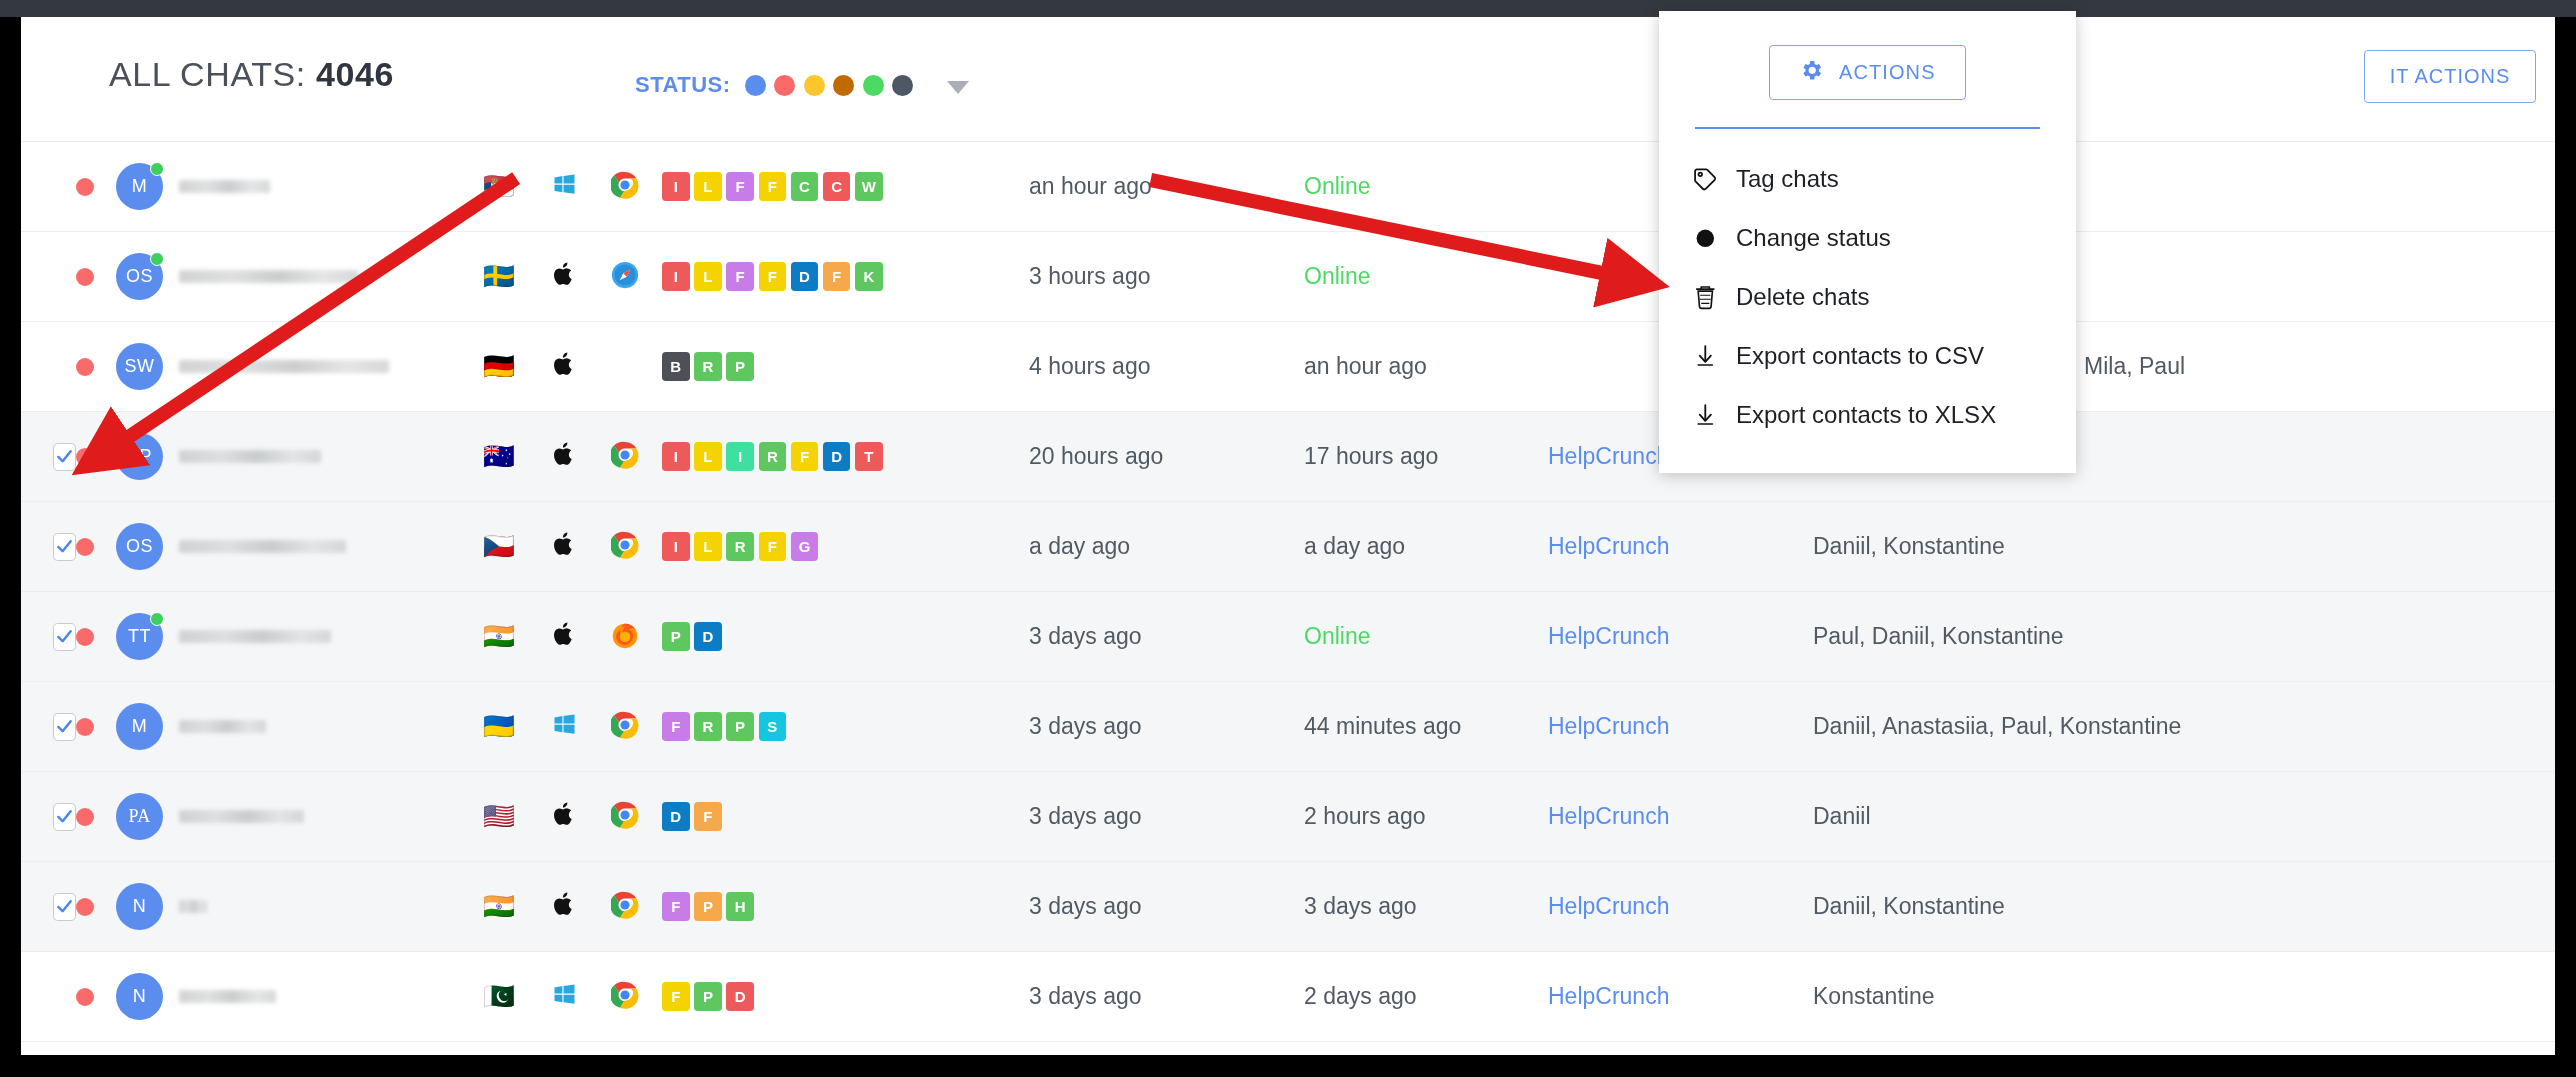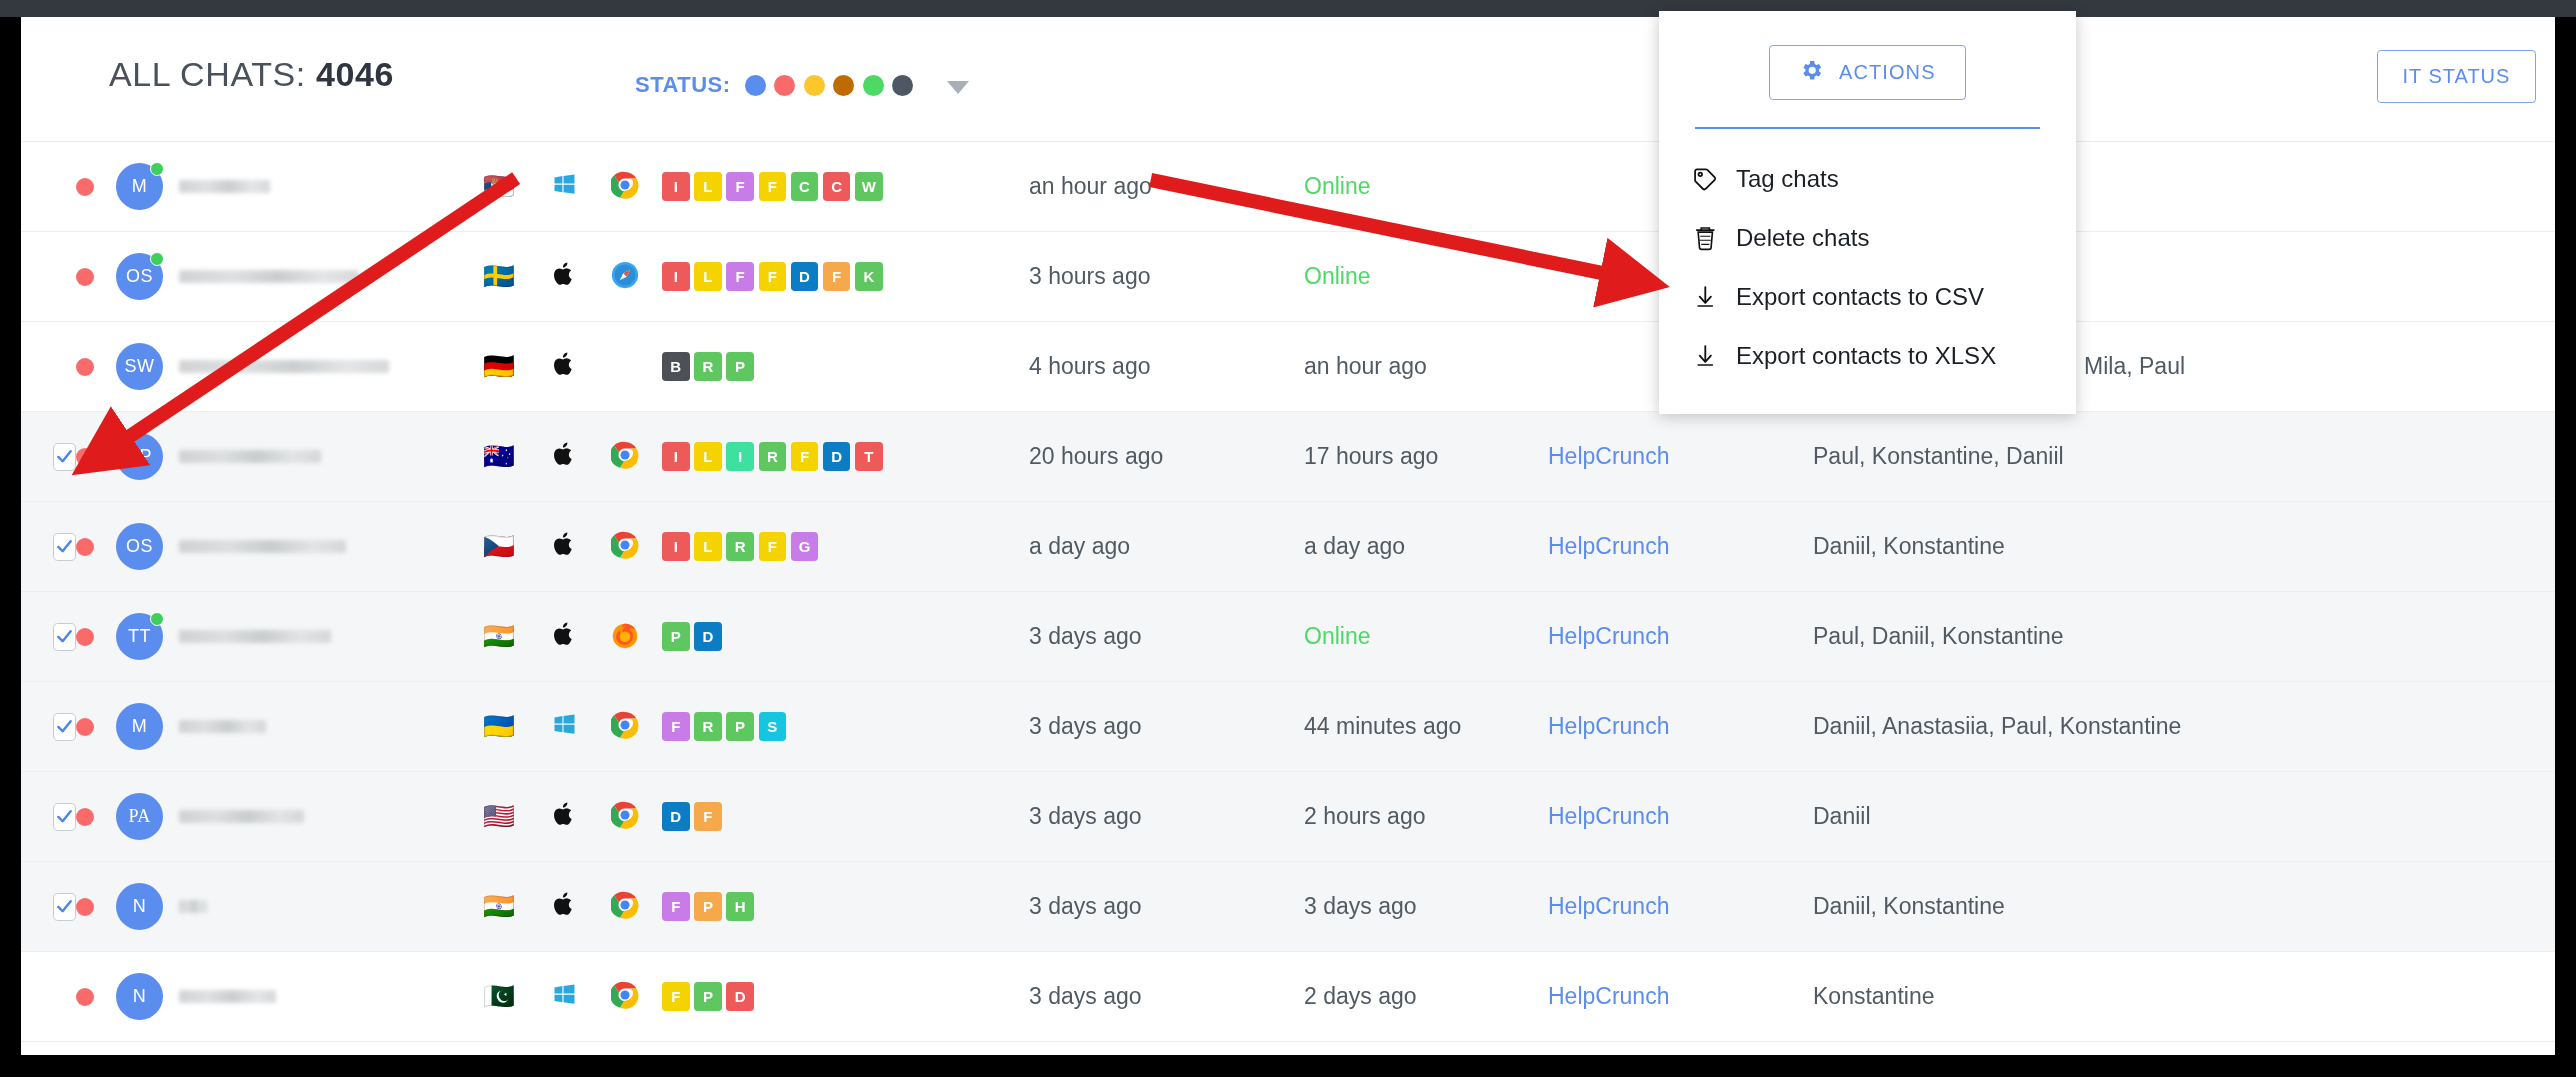--- a/index.html
+++ b/index.html
@@ -245,21 +245,21 @@
         <span class="dot" style="background: rgb(252, 198, 45);"></span>
         <span class="dot" style="background: rgb(192, 106, 2);"></span>
         <span class="dot" style="background: rgb(76, 217, 100);"></span>
         <span class="dot" style="background: rgb(77, 88, 100);"></span>
       </div>
 
       <div class="caret-down"></div>
 
       <div class="hdr-buttons">
         <div class="btn-outline">
-          <span>IT STATUS</span>
+          <span>IT ACTIONS</span>
         </div>
       </div>
     </div>
 
     <div class="table" id="table-body">
         <div class="row">
           <div class="c-check"></div>
           <div class="c-prio">
             <span class="prio-dot" style="background: rgb(250, 106, 106);"></span>
           </div>
@@ -722,20 +722,28 @@
           <span class="ico">
             <svg width="26.5" height="26.5" viewBox="0 0 24 24" fill="none" stroke="#111" stroke-width="1.6">
               <path d="M20.6 12.6 12.6 20.6a2 2 0 0 1-2.8 0l-6.4-6.4a2 2 0 0 1-.6-1.4V4.8A1.8 1.8 0 0 1 4.6 3h8a2 2 0 0 1 1.4.6l6.6 6.6a2 2 0 0 1 0 2.4z"></path>
               <circle cx="7.5" cy="7.5" r="1.6"></circle>
             </svg>
           </span>
           <span>Tag chats</span>
         </div>
         <div class="dd-item">
           <span class="ico">
+            <svg width="24.6" height="24.6" viewBox="0 0 24 24">
+              <circle cx="12" cy="12" r="8.5" fill="#111"></circle>
+            </svg>
+          </span>
+          <span>Change status</span>
+        </div>
+        <div class="dd-item">
+          <span class="ico">
             <svg width="24.6" height="26.5" viewBox="0 0 24 26" fill="none" stroke="#111" stroke-width="1.6">
               <path d="M3 5h18M8 5V3h8v2"></path>
               <path d="M5 7h14l-1.3 15a2 2 0 0 1-2 1.9H8.3a2 2 0 0 1-2-1.9L5 7z"></path>
               <path d="M7 11h10M6.6 15h10.8M8 19h8" stroke-width="1.1"></path>
             </svg>
           </span>
           <span>Delete chats</span>
         </div>
         <div class="dd-item">
           <span class="ico">

